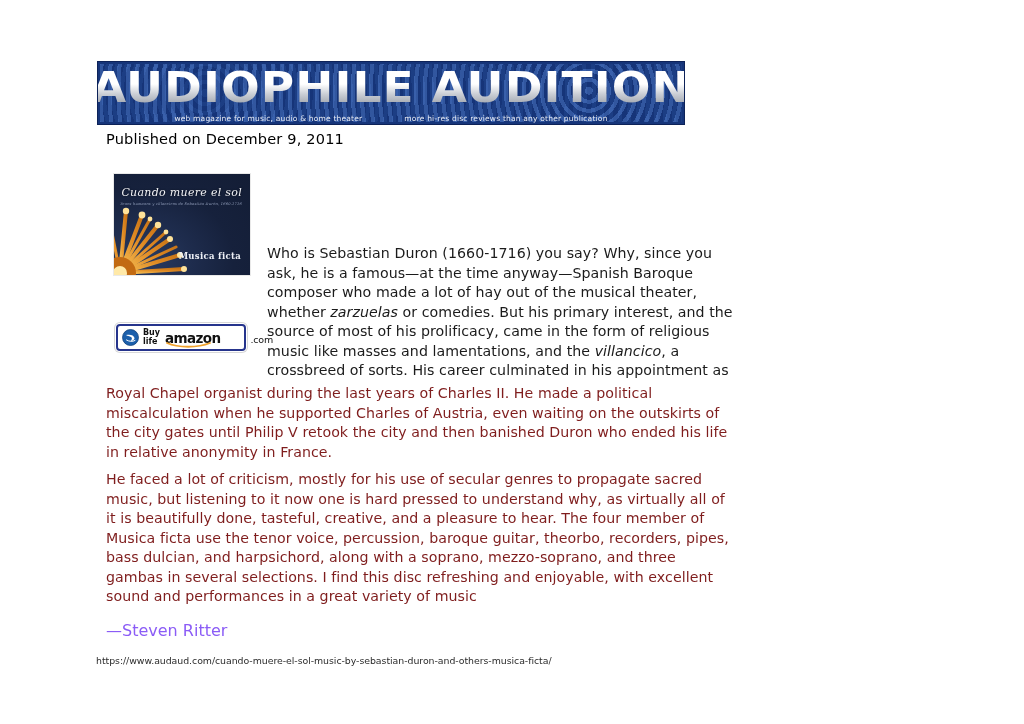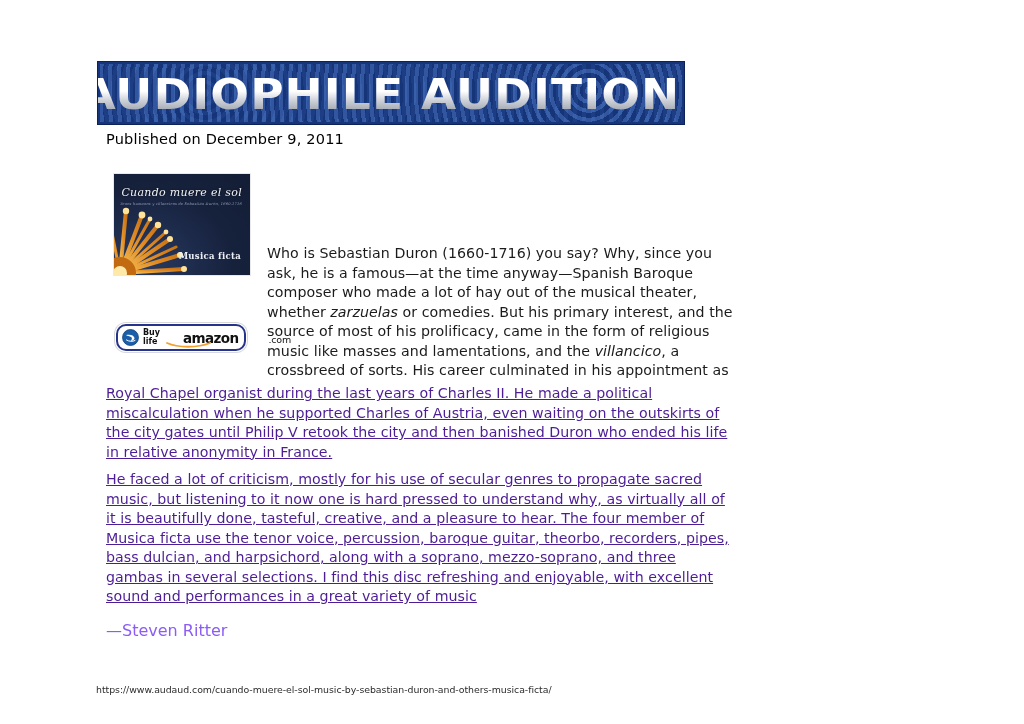--- a/index.html
+++ b/index.html
@@ -51,20 +51,21 @@
     background: repeating-radial-gradient(circle at 84% 46%,
         rgba(70,110,185,.55) 0px, rgba(70,110,185,.55) 4px,
         rgba(16,44,110,.55) 4px, rgba(16,44,110,.55) 9px);
   }
   .masthead-inner {
     position: absolute;
     inset: 0;
     display: flex;
     flex-direction: column;
     justify-content: center;
+    align-items: center;
   }
   .masthead-title {
     position: relative;
     font-family: "DejaVu Sans", sans-serif;
     font-weight: bold;
     font-size: 43px;
     letter-spacing: 1px;
     line-height: 1;
     margin-top: 2px;
     background: linear-gradient(180deg, #ffffff 0%, #ffffff 42%, #c9cdd4 66%, #8f959f 100%);
@@ -157,21 +158,21 @@
 
   
   .amazon-btn {
     position: absolute;
     left: 116px;
     top: 324px;
     width: 130px;
     height: 27px;
     background: #ffffff;
     border: 2px solid #26348c;
-    border-radius: 10px;
+    border-radius: 4px;
     box-sizing: border-box;
     display: flex;
     align-items: center;
     padding: 0 4px;
     box-shadow: 0 0 0 1px #ffffff, 0 0 0 2px #d8d8d8;
   }
   .amz-logo {
     width: 17px;
     height: 17px;
     flex: 0 0 auto;
@@ -191,21 +192,20 @@
     display: flex;
     align-items: baseline;
     font-family: "DejaVu Sans", sans-serif;
     white-space: nowrap;
   }
   .amz-amazon {
     font-size: 13.5px;
     font-weight: bold;
     color: #111111;
     letter-spacing: -0.6px;
-    margin-left: 18px;
   }
   .amz-com {
     font-size: 9.5px;
     color: #111111;
     letter-spacing: -0.2px;
     margin-left: 1px;
     padding-left: 29px;
   }
   .amz-swoosh {
     position: absolute;
@@ -237,52 +237,55 @@
     line-height: 19.5px;
     color: #1b1b1b;
     letter-spacing: .05px;
   }
   .para-full {
     position: absolute;
     left: 106px;
     width: 630px;
     font-size: 14.2px;
     line-height: 19.5px;
-    color: #4c1d95;
+    color: #7f1d1d;
     letter-spacing: .05px;
-    text-decoration: underline;
   }
   #para1-wrap { top: 384px; }
   #para2 { top: 470px; }
   .signature {
     position: absolute;
     left: 106px;
     top: 621px;
     font-size: 16px;
     color: #8b5cf6;
   }
   .footer-url {
     position: absolute;
     left: 96px;
-    top: 684px;
+    top: 655px;
     font-size: 9.4px;
     color: #2b2b2b;
     letter-spacing: -0.05px;
   }
   em { font-style: italic; }
 </style>
 </head>
 <body>
 
 <div class="page">
 
   <div class="masthead">
     <div class="masthead-waves"></div>
     <div class="masthead-inner">
       <div class="masthead-title">AUDIOPHILE AUDITION</div>
+      <div class="masthead-sub">
+        <span>web magazine for music, audio &amp; home theater</span>
+        <span>more hi-res disc reviews than any other publication</span>
+      </div>
     </div>
   </div>
 
   <div class="published">Published on December 9, 2011</div>
 
   <div class="cover">
     <svg class="sunburst" viewBox="0 0 112 112">
       <defs>
         <radialGradient id="core" cx="18%" cy="86%" r="34%">
           <stop offset="0%" stop-color="#ffd978"></stop>

